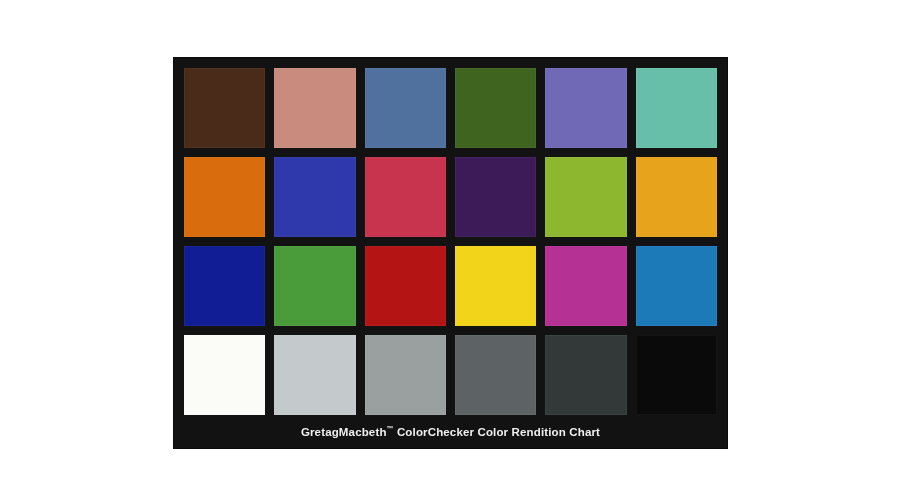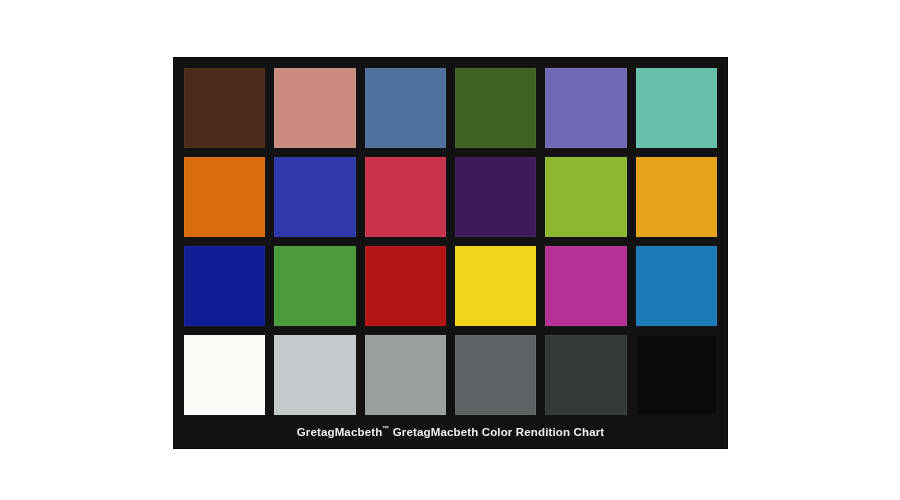--- a/index.html
+++ b/index.html
@@ -107,19 +107,19 @@
         <div class="patch" style="background: rgb(251, 251, 248);"></div>
         <div class="patch" style="background: rgb(196, 201, 203);"></div>
         <div class="patch" style="background: rgb(154, 159, 160);"></div>
         <div class="patch" style="background: rgb(93, 99, 101);"></div>
         <div class="patch" style="background: rgb(51, 56, 57);"></div>
         <div class="patch" style="background: rgb(10, 10, 10);"></div>
       </div>
 
     <div id="chart-caption-band">
       <div id="chart-caption">
-        <span>GretagMacbeth</span><span class="tm">™</span><span> GretagMacbeth Color Rendition Chart</span>
+        <span>GretagMacbeth</span><span class="tm">™</span><span> ColorChecker Color Rendition Chart</span>
       </div>
     </div>
 
   </div>
 
 </div>
 
 </body></html>

